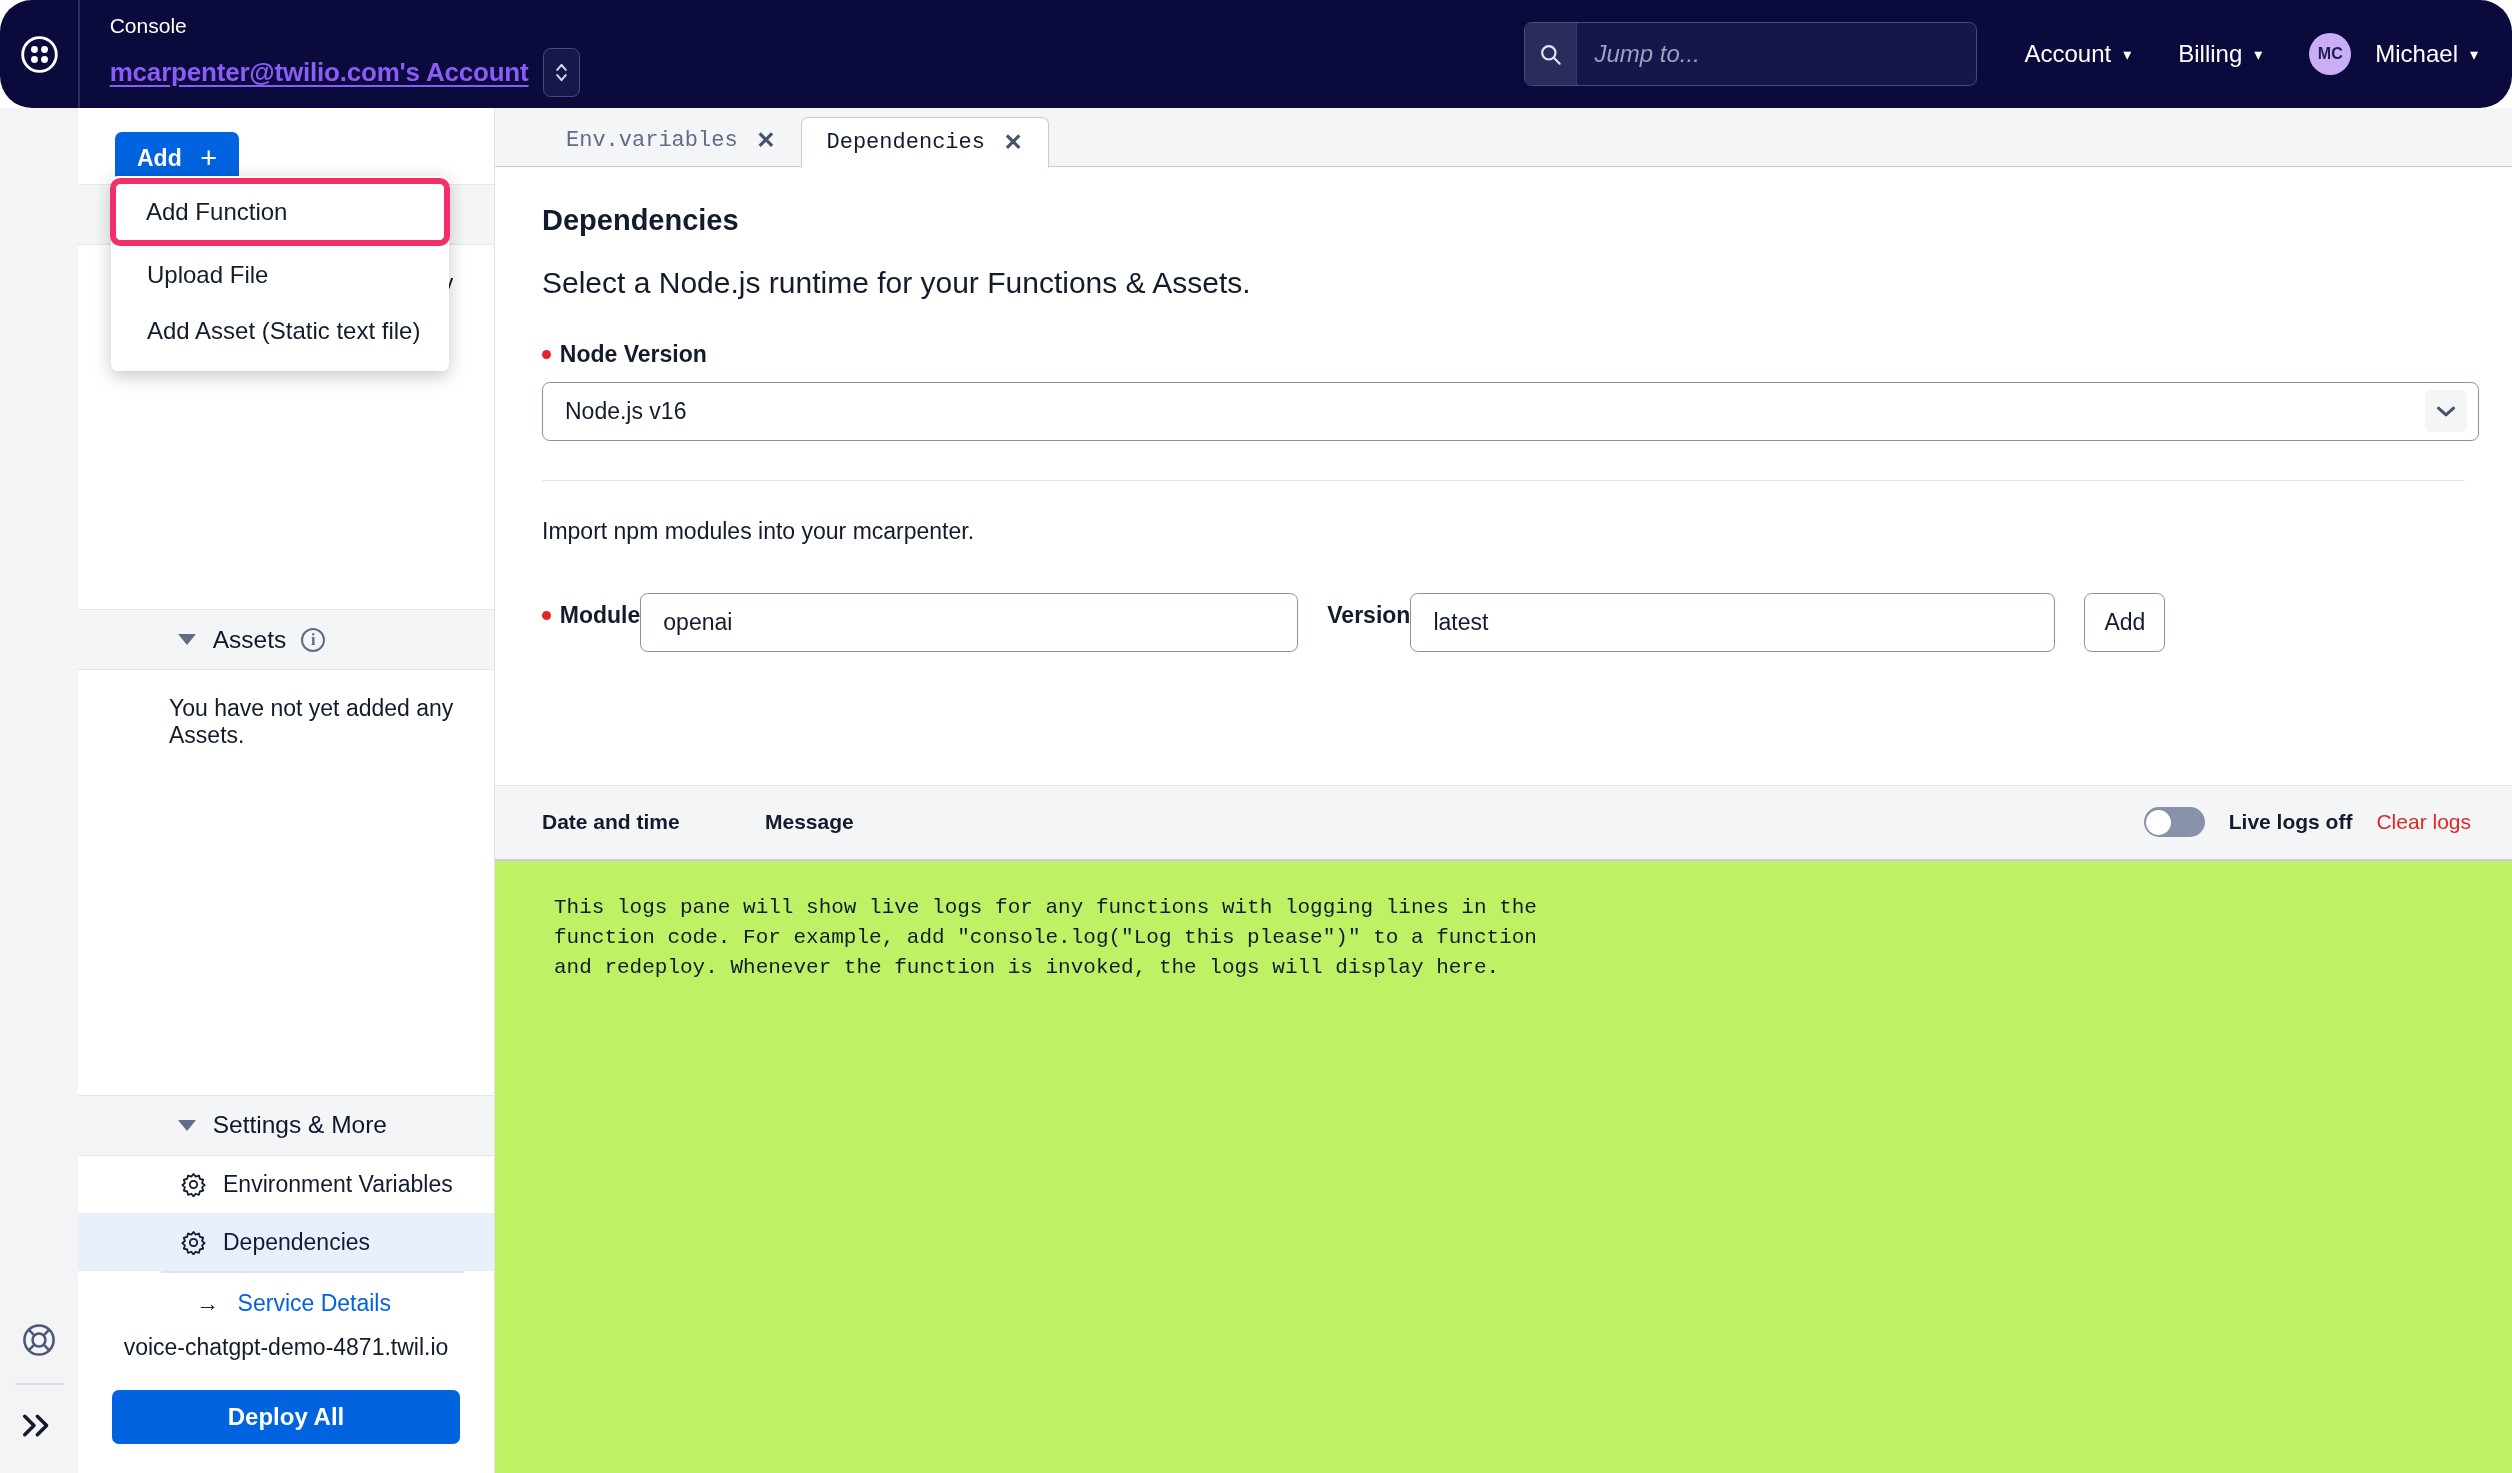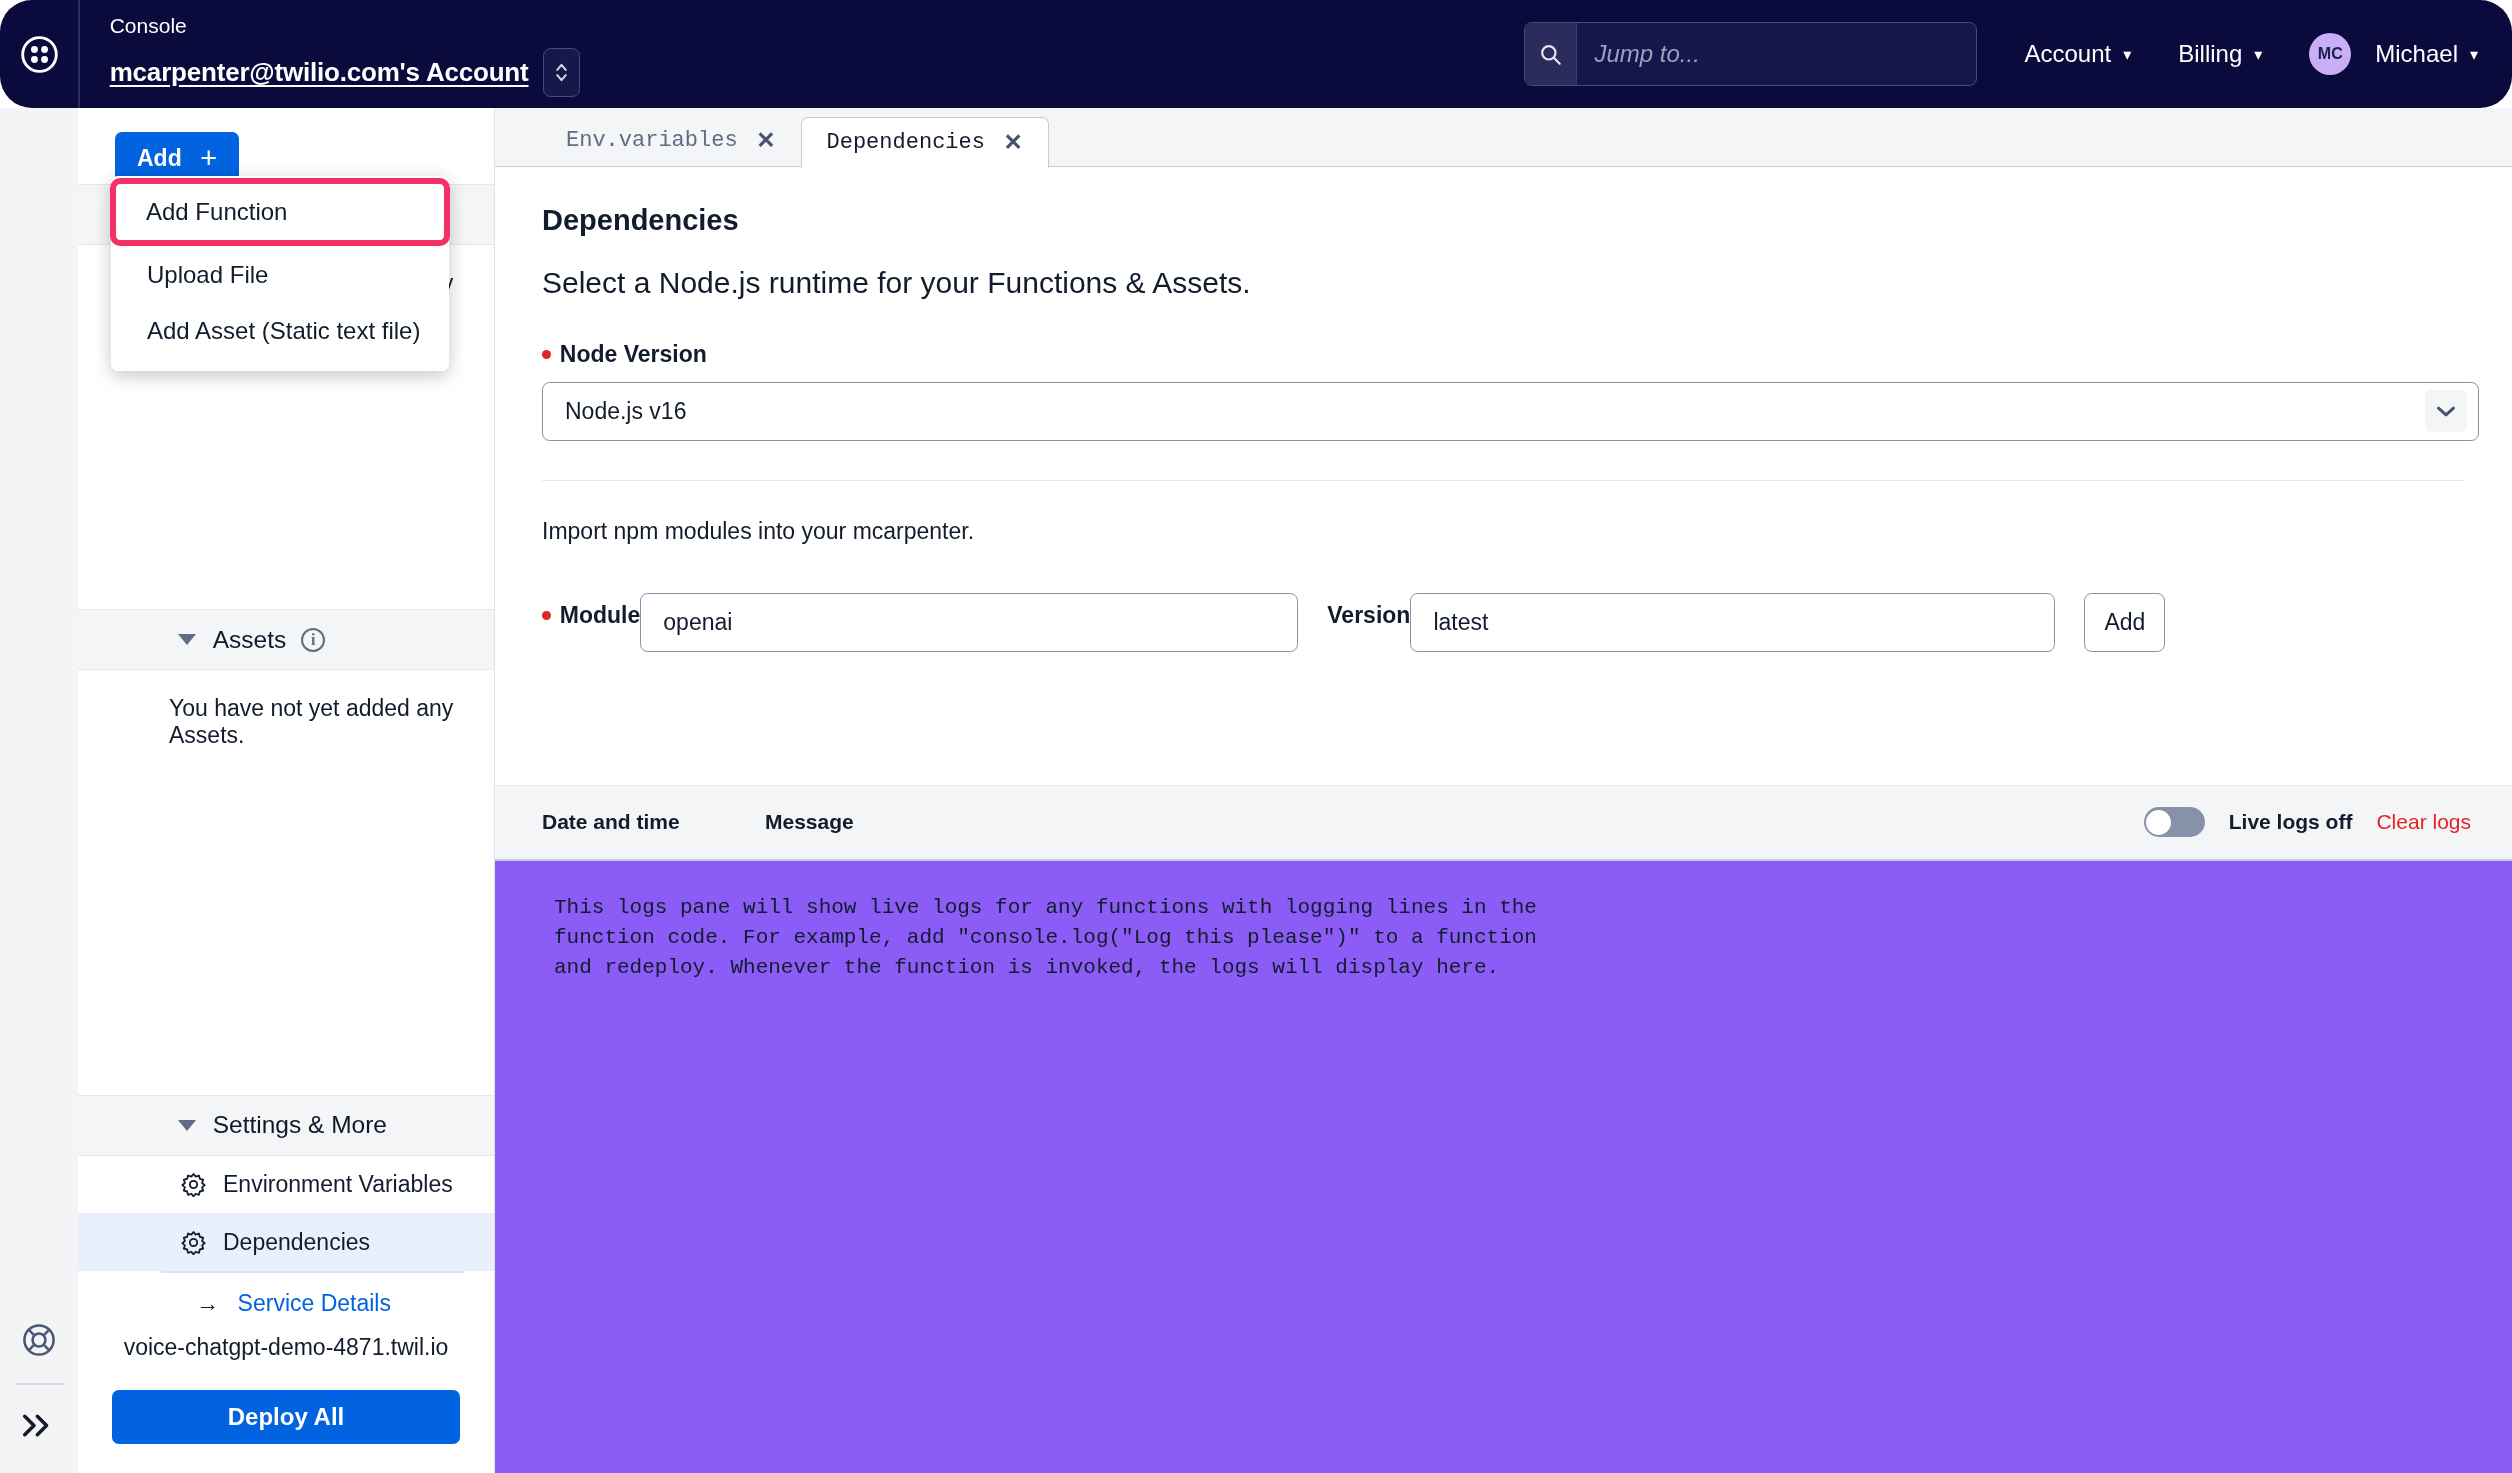--- a/index.html
+++ b/index.html
@@ -20,21 +20,21 @@
     width: 78px; height: 108px; display: flex; align-items: center; justify-content: center;
   }
   .logo-mark { width: 37px; height: 37px; }
   .topbar-divider {
     width: 1.7px; height: 108px; background: #2d2d62;
   }
   .acct-block { padding-left: 30px; display: flex; flex-direction: column; justify-content: center; height: 108px; }
   .acct-console { color: #ffffff; font-size: 21px; line-height: 29px; font-weight: 400; }
   .acct-row { display: flex; align-items: center; gap: 15px; margin-top: 8.5px; }
   .acct-name {
-    color: #ffffff; font-size: 26px; font-weight: 700; text-decoration: underline;
+    color: #8b5cf6; font-size: 26px; font-weight: 700; text-decoration: underline;
     text-underline-offset: 4.2px; letter-spacing: -0.2px; white-space: nowrap;
   }
   .acct-switch {
     width: 37px; height: 49px; border: 1.7px solid #4a4a80; border-radius: 7.6px;
     background: #17174a; display: flex; align-items: center; justify-content: center;
     color: #cfd4e6; font-size: 18.6px; line-height: 1;
   }
   .topbar-right {
     margin-left: auto; display: flex; align-items: center; gap: 0; padding-right: 34px; height: 108px;
   }
@@ -218,21 +218,21 @@
   .logs-right { margin-left: auto; display: flex; align-items: center; gap: 24px; }
   .toggle {
     width: 61px; height: 30px; border-radius: 15px; background: #8891aa;
     display: flex; align-items: center; padding: 2.5px; cursor: pointer;
   }
   .toggle .knob { width: 25px; height: 25px; border-radius: 50%; background: #ffffff; }
   .logs-toggle-label { font-size: 21px; font-weight: 700; color: #121c2d; }
   .clear-logs { font-size: 21px; color: #e22525; cursor: pointer; }
 
   .logs-body {
-    flex: 1; background: #8b5cf6; padding: 32px 42px 0 59px; min-height: 0;
+    flex: 1; background: #bef264; padding: 32px 42px 0 59px; min-height: 0;
   }
   .logs-text {
     font-family: "Liberation Mono", monospace; font-size: 21px; line-height: 30px;
     color: #121c2d; max-width: 1015px;
   }
 </style>
 </head>
 <body>
 
 <div class="app">

